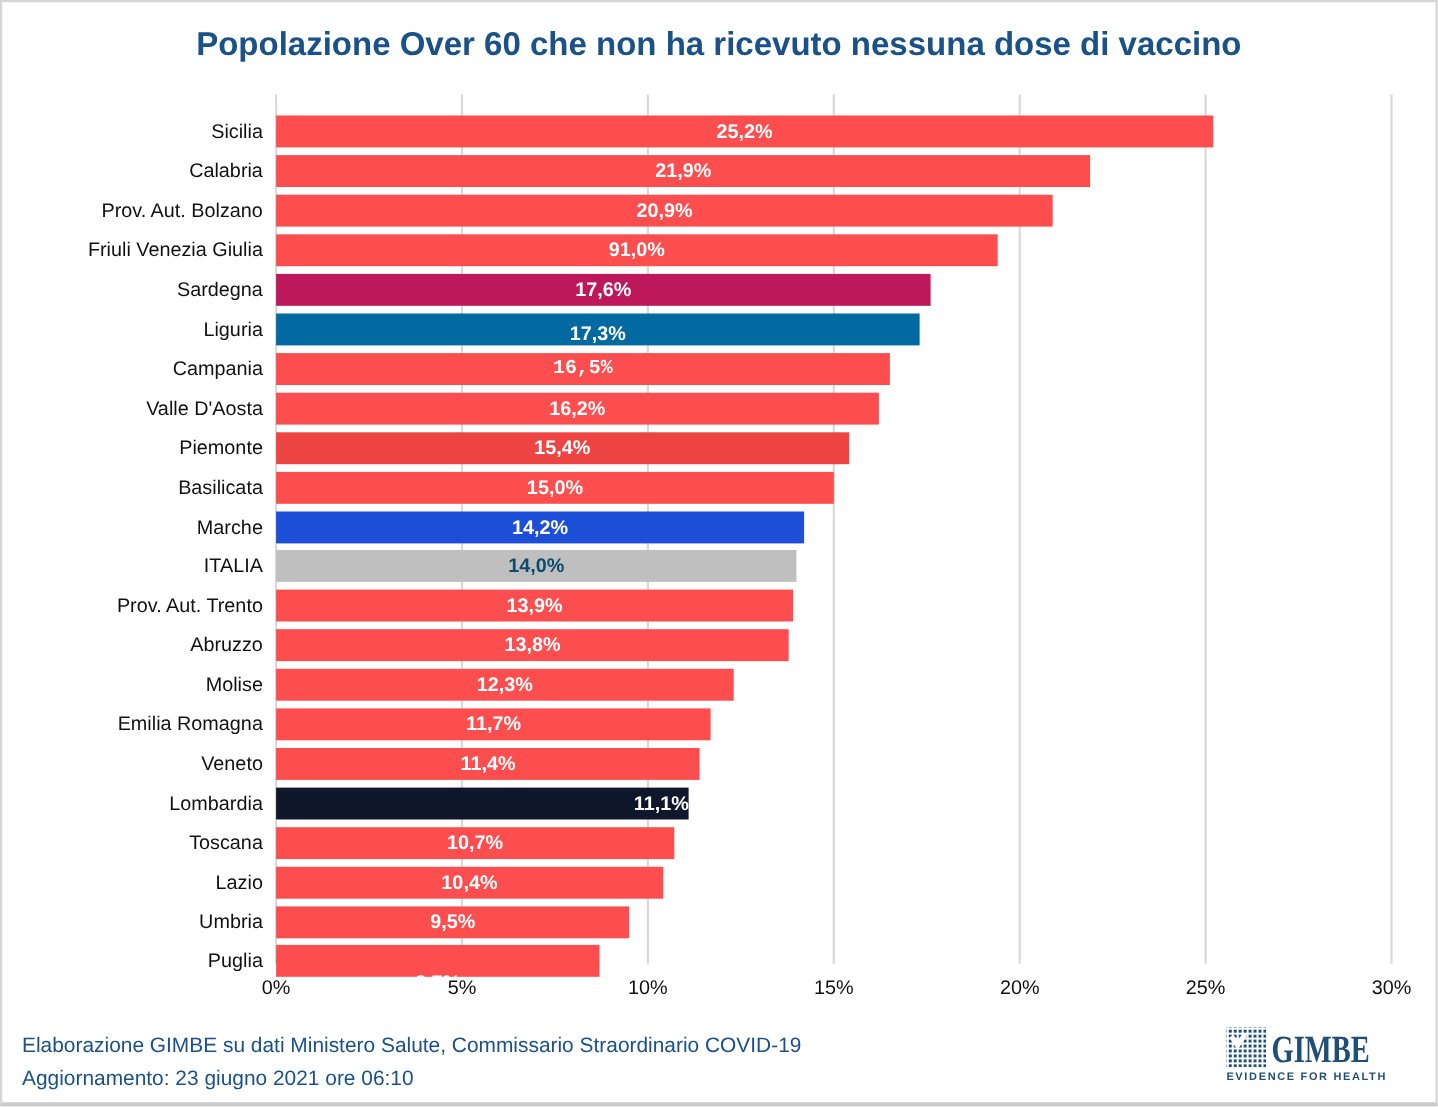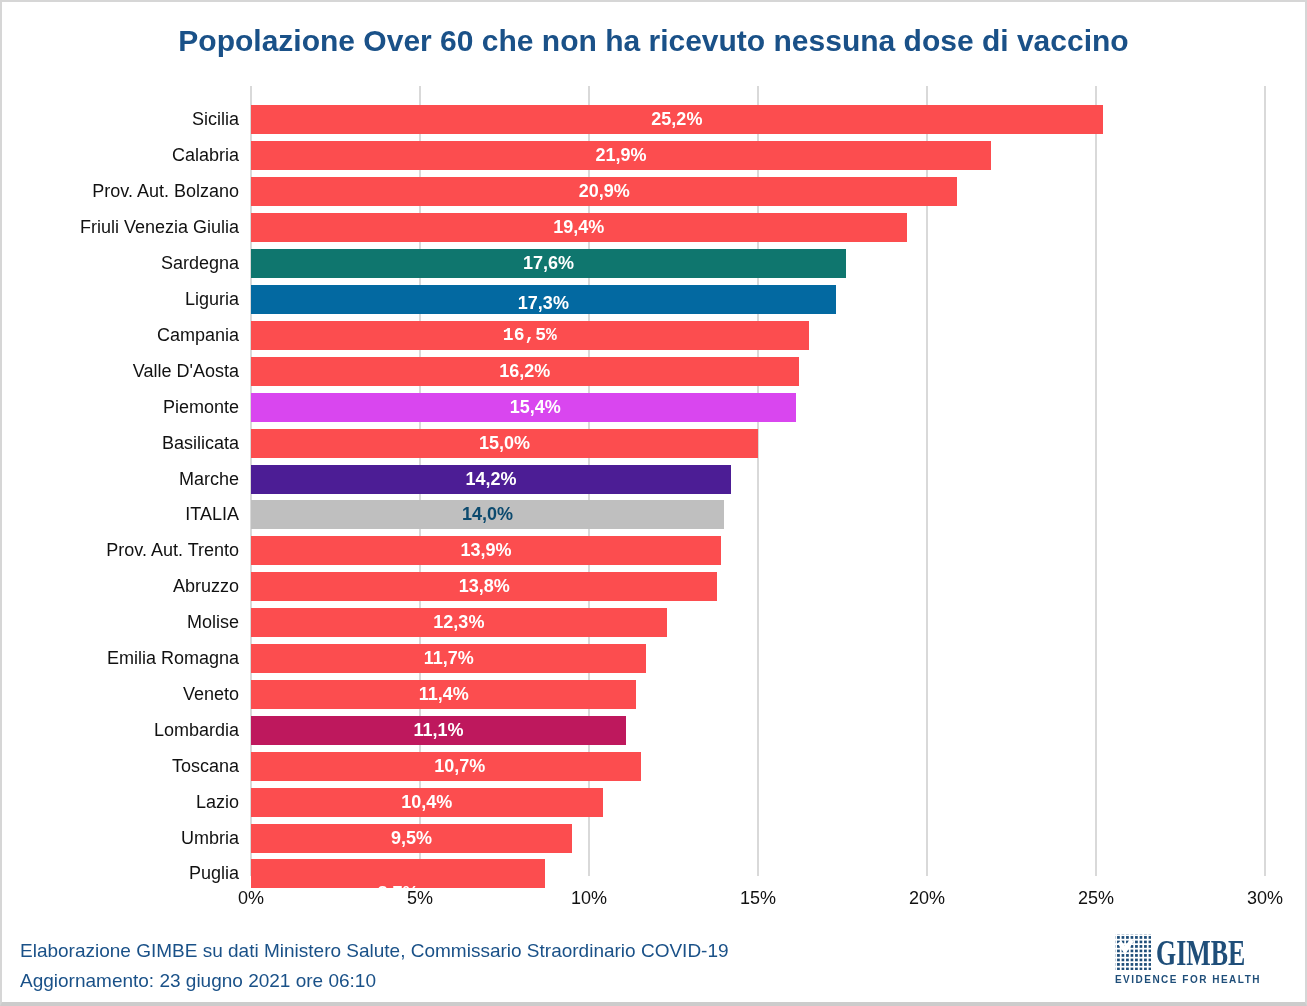--- a/index.html
+++ b/index.html
@@ -132,28 +132,28 @@
         <div class="bar-track">
           <div class="bar" style="width: 69.6667%; background: rgb(252, 77, 79);">
             <span class="value-label" style="color: rgb(255, 255, 255);">20,9%</span>
           </div>
         </div>
       </div>
       <div class="bar-row">
         <div class="cat-label">Friuli Venezia Giulia</div>
         <div class="bar-track">
           <div class="bar" style="width: 64.6667%; background: rgb(252, 77, 79);">
-            <span class="value-label" style="color: rgb(255, 255, 255);">19,4%</span>
+            <span class="value-label" style="color: rgb(255, 255, 255);">91,0%</span>
           </div>
         </div>
       </div>
       <div class="bar-row">
         <div class="cat-label">Sardegna</div>
         <div class="bar-track">
-          <div class="bar" style="width: 58.6667%; background: #0f766e; text-align: right;">
+          <div class="bar" style="width: 58.6667%; background: #be185d; text-align: right;">
             <span class="value-label" style="color: rgb(255, 255, 255);">17,6%</span>
           </div>
         </div>
       </div>
       <div class="bar-row">
         <div class="cat-label">Liguria</div>
         <div class="bar-track">
           <div class="bar" style="width: 57.6667%; background: #0369a1; align-items: flex-end;">
             <span class="value-label" style="color: rgb(255, 255, 255);">17,3%</span>
           </div>
@@ -171,37 +171,37 @@
         <div class="cat-label">Valle D'Aosta</div>
         <div class="bar-track">
           <div class="bar" style="width: 54%; background: rgb(252, 77, 79);">
             <span class="value-label" style="color: rgb(255, 255, 255);">16,2%</span>
           </div>
         </div>
       </div>
       <div class="bar-row">
         <div class="cat-label">Piemonte</div>
         <div class="bar-track">
-          <div class="bar" style="width: 51.3333%; background: #d946ef; padding-left: 24px;">
+          <div class="bar" style="width: 51.3333%; background: #ef4444;">
             <span class="value-label" style="color: rgb(255, 255, 255);">15,4%</span>
           </div>
         </div>
       </div>
       <div class="bar-row">
         <div class="cat-label">Basilicata</div>
         <div class="bar-track">
           <div class="bar" style="width: 50%; background: rgb(252, 77, 79);">
             <span class="value-label" style="color: rgb(255, 255, 255);">15,0%</span>
           </div>
         </div>
       </div>
       <div class="bar-row">
         <div class="cat-label">Marche</div>
         <div class="bar-track">
-          <div class="bar" style="width: 47.3333%; background: #4c1d95; justify-content: center;">
+          <div class="bar" style="width: 47.3333%; background: #1d4ed8; justify-content: center;">
             <span class="value-label" style="color: rgb(255, 255, 255);">14,2%</span>
           </div>
         </div>
       </div>
       <div class="bar-row">
         <div class="cat-label">ITALIA</div>
         <div class="bar-track">
           <div class="bar" style="width: 46.6667%; background: rgb(191, 191, 191);">
             <span class="value-label" style="color: #0c4a6e;">14,0%</span>
           </div>
@@ -243,29 +243,29 @@
         <div class="cat-label">Veneto</div>
         <div class="bar-track">
           <div class="bar" style="width: 38%; background: rgb(252, 77, 79);">
             <span class="value-label" style="color: rgb(255, 255, 255);">11,4%</span>
           </div>
         </div>
       </div>
       <div class="bar-row">
         <div class="cat-label">Lombardia</div>
         <div class="bar-track">
-          <div class="bar" style="width: 37%; background: #be185d;">
+          <div class="bar" style="width: 37%; background: #0f172a; justify-content: flex-end;">
             <span class="value-label" style="color: rgb(255, 255, 255);">11,1%</span>
           </div>
         </div>
       </div>
       <div class="bar-row">
         <div class="cat-label">Toscana</div>
         <div class="bar-track">
-          <div class="bar" style="width: 35.6667%; background: rgb(252, 77, 79); padding-left: 28px;">
+          <div class="bar" style="width: 35.6667%; background: rgb(252, 77, 79);">
             <span class="value-label" style="color: rgb(255, 255, 255);">10,7%</span>
           </div>
         </div>
       </div>
       <div class="bar-row">
         <div class="cat-label">Lazio</div>
         <div class="bar-track">
           <div class="bar" style="width: 34.6667%; background: rgb(252, 77, 79);">
             <span class="value-label" style="color: rgb(255, 255, 255);">10,4%</span>
           </div>

